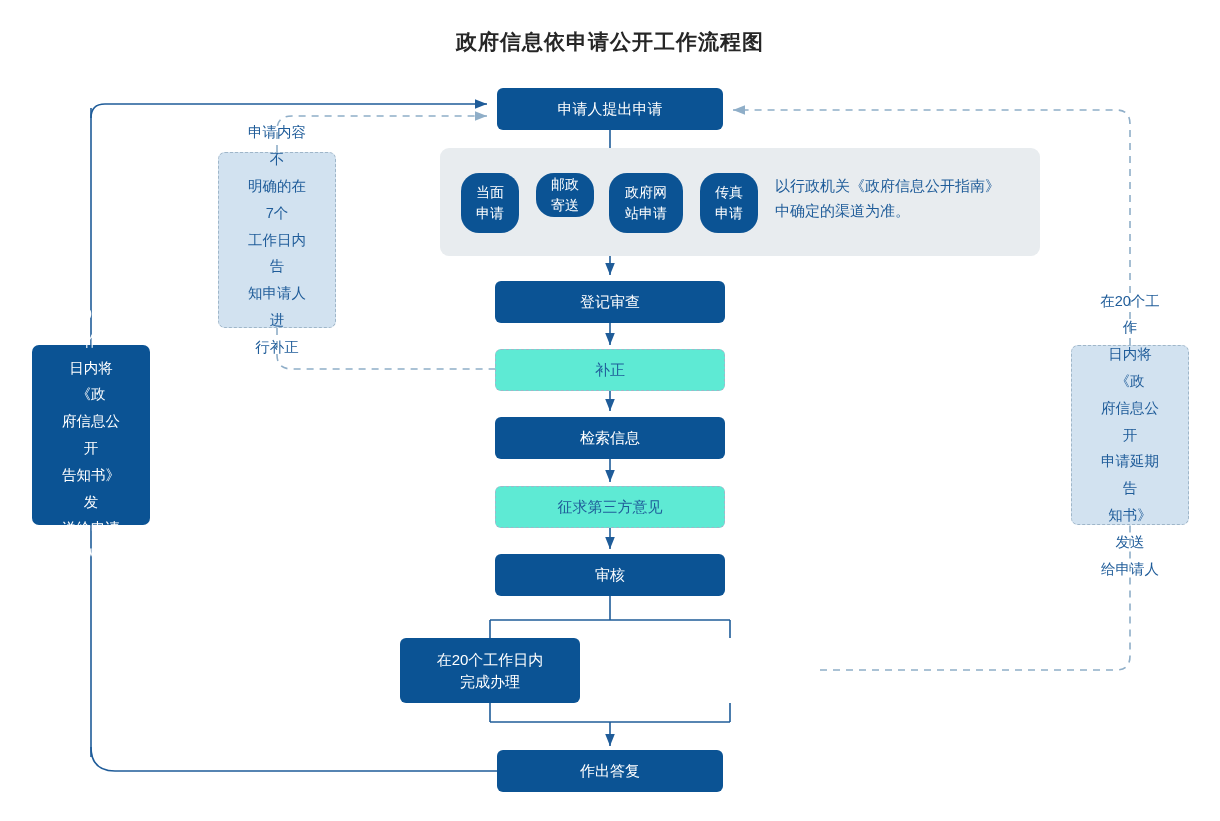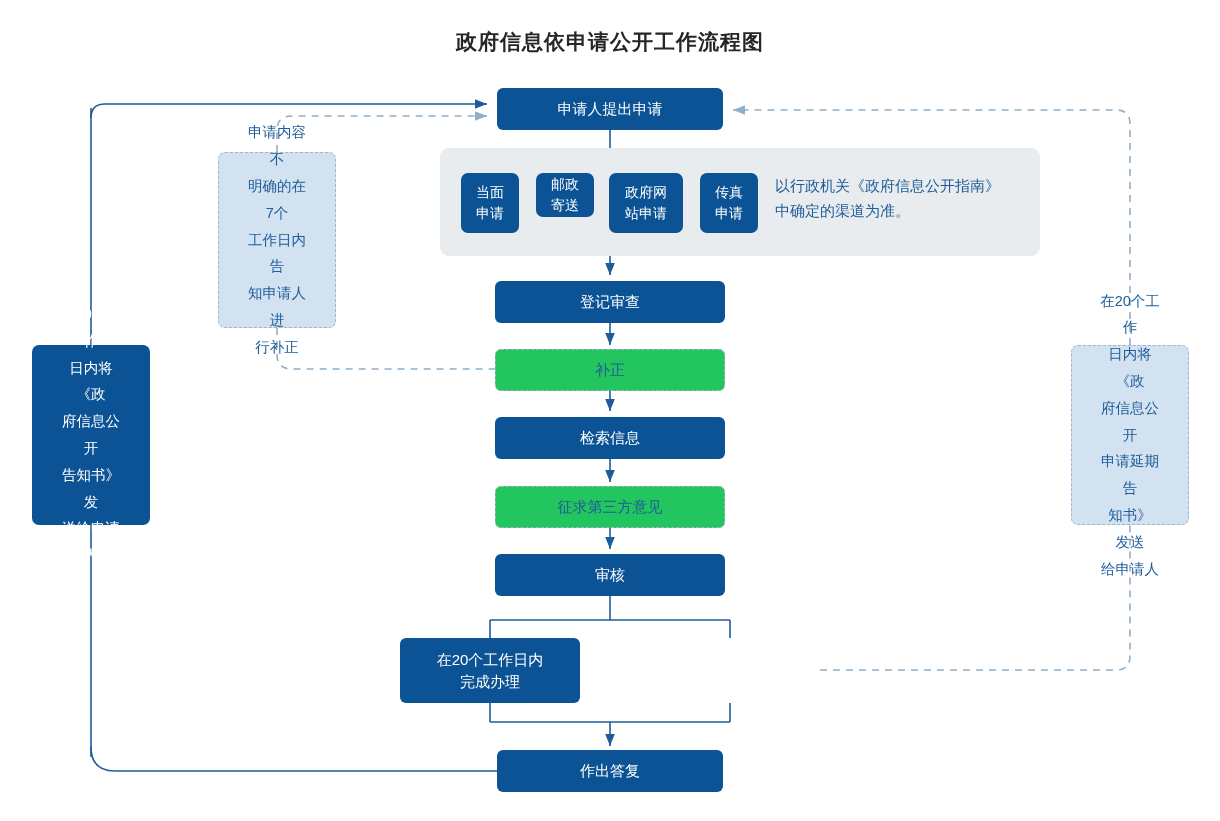--- a/index.html
+++ b/index.html
@@ -10,22 +10,22 @@
 
   svg#wires{position:absolute;left:0;top:0;width:1220px;height:821px;pointer-events:none;}
 
   .title{position:absolute;left:0;top:28px;width:1220px;text-align:center;
          font-size:21px;font-weight:bold;color:#262626;letter-spacing:1px;}
 
   .node{position:absolute;box-sizing:border-box;display:flex;align-items:center;
         justify-content:center;text-align:center;border-radius:6px;line-height:1.45;}
 
   .solid{background:#0B5394;color:#ffffff;font-size:15px;}
-  .soft{background:#22c55e;color:#1F5C99;font-size:15px;border:1.5px dashed #9FB6C9;}
-  .chip{background:#0B5394;color:#ffffff;font-size:14px;border-radius:7px;line-height:1.5;}
+  .soft{background:#5eead4;color:#1F5C99;font-size:15px;border:1.5px dashed #9FB6C9;}
+  .chip{background:#0B5394;color:#ffffff;font-size:14px;border-radius:18px;line-height:1.5;}
 
   .panel{position:absolute;background:#E8ECEF;border-radius:9px;}
 
   .note{position:absolute;color:#1F5C99;font-size:15px;line-height:1.65;text-align:left;}
 
   .sidebox{position:absolute;box-sizing:border-box;display:flex;align-items:center;
            justify-content:center;text-align:center;border-radius:7px;
            font-size:14.5px;line-height:1.85;padding:8px 28px;}
   .sidebox.dark{background:#0B5394;color:#ffffff;}
   .sidebox.light{background:#D2E2F0;color:#1F5C99;border:1.5px dashed #9FB6C9;}

